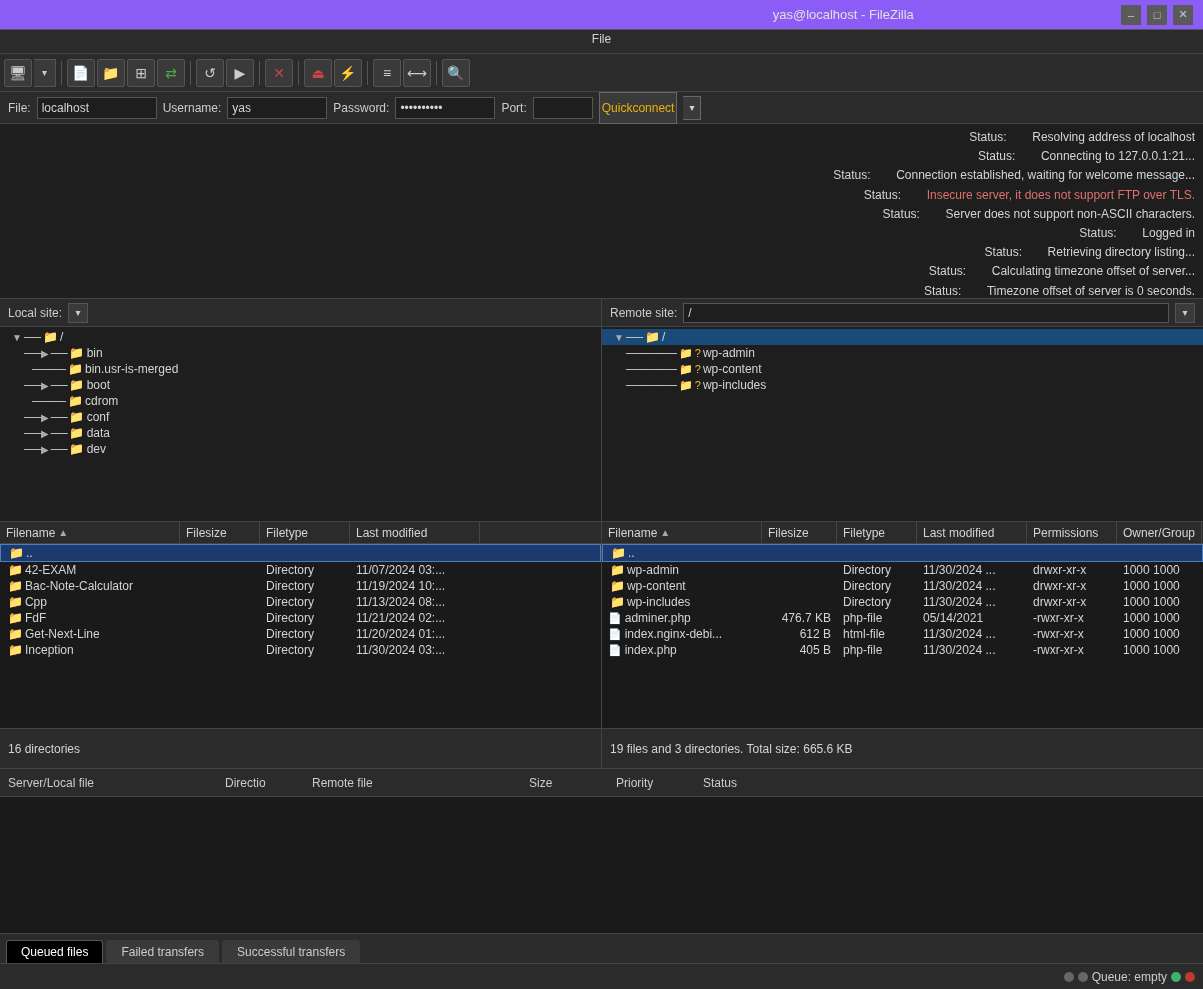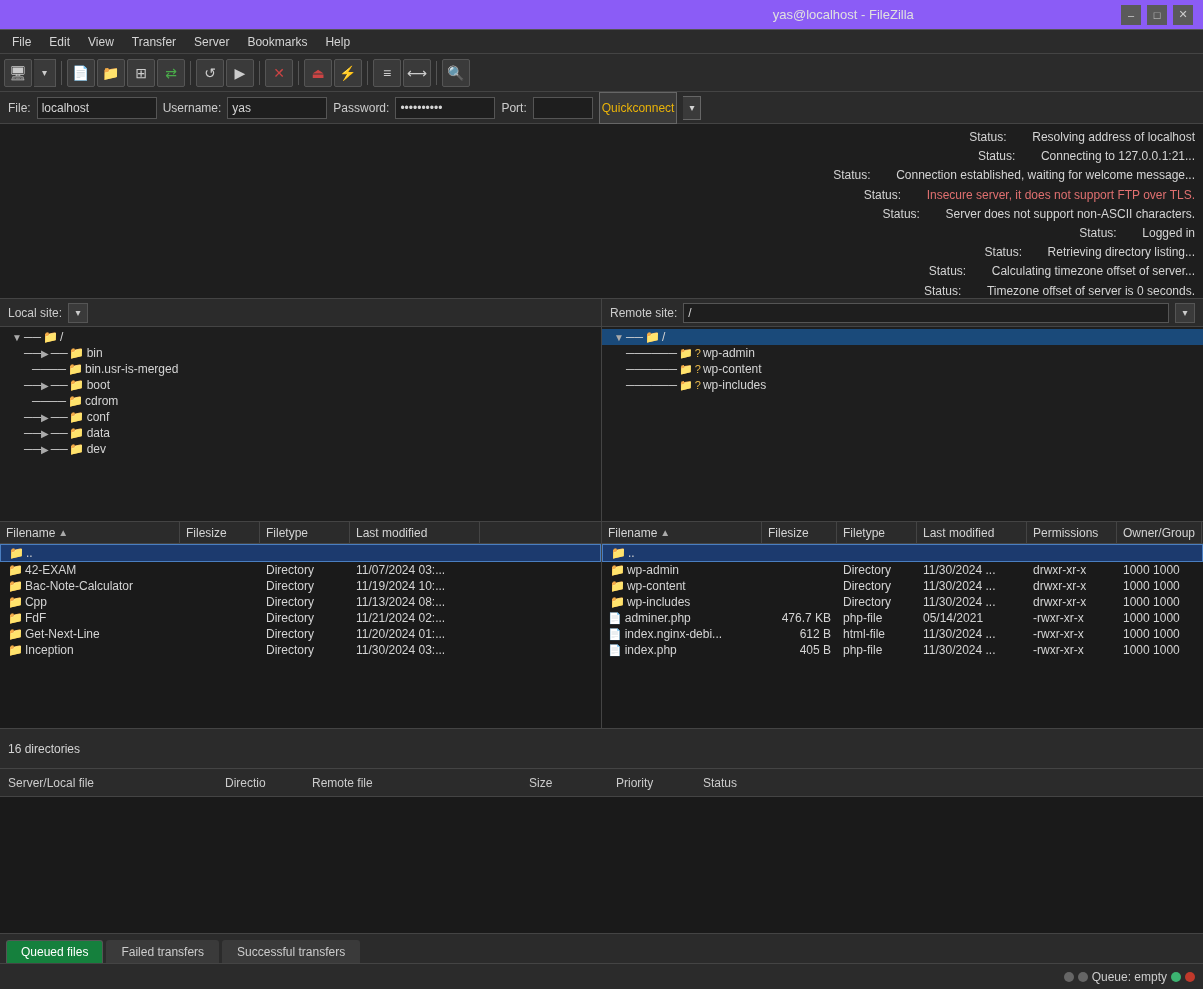--- a/index.html
+++ b/index.html
@@ -46,20 +46,21 @@
 
     
     #menu-bar {
       background: #2b2b2b;
       height: 24px;
       display: flex;
       align-items: center;
       padding: 0 4px;
       border-bottom: 1px solid #444;
       gap: 2px;
+      flex-direction: column;
     }
     .menu-item {
       padding: 2px 8px;
       color: #d4d4d4;
       cursor: pointer;
       border-radius: 2px;
     }
 
     
     #toolbar {
@@ -328,21 +329,21 @@
       font-size: 12px;
       cursor: pointer;
       border: 1px solid transparent;
       border-bottom: none;
       border-radius: 3px 3px 0 0;
       background: #3a3a3a;
       color: #ccc;
       margin-right: 3px;
     }
     .bottom-tab.active {
-      background: #15803d;
+      background: #000000;
       border-color: #555;
       color: #fff;
     }
 
     
     #footer {
       height: 26px;
       background: #2b2b2b;
       border-top: 1px solid #444;
       display: flex;
@@ -713,20 +714,23 @@
       <div class="file-cell remote-col-perm">-rwxr-xr-x</div>
       <div class="file-cell remote-col-owner">1000 1000</div>
     </div>
   </div>
 </div>
 
 <div id="status-area">
   <div class="status-pane">
     <span>16 directories</span>
   </div>
+  <div class="status-pane">
+    <span>19 files and 3 directories. Total size: 665.6 KB</span>
+  </div>
 </div>
 
 <div id="queue-header">
   <span class="queue-col" style="min-width:200px;">Server/Local file</span>
   <span class="queue-col" style="min-width:70px;">Directio</span>
   <span class="queue-col" style="min-width:200px;">Remote file</span>
   <span class="queue-col" style="min-width:70px;">Size</span>
   <span class="queue-col" style="min-width:70px;">Priority</span>
   <span class="queue-col">Status</span>
 </div>

